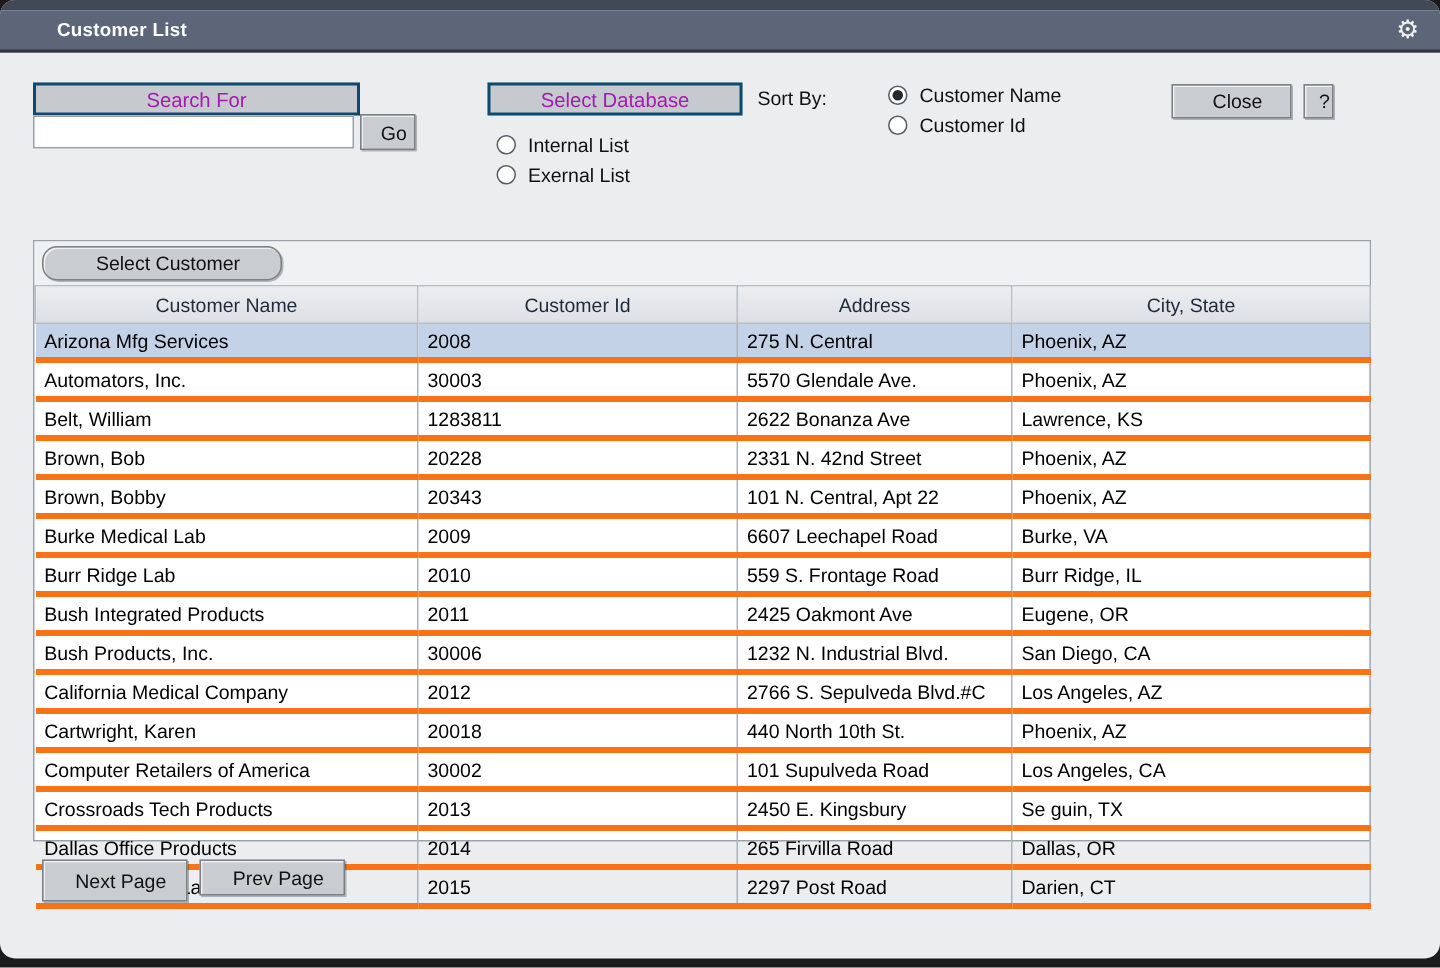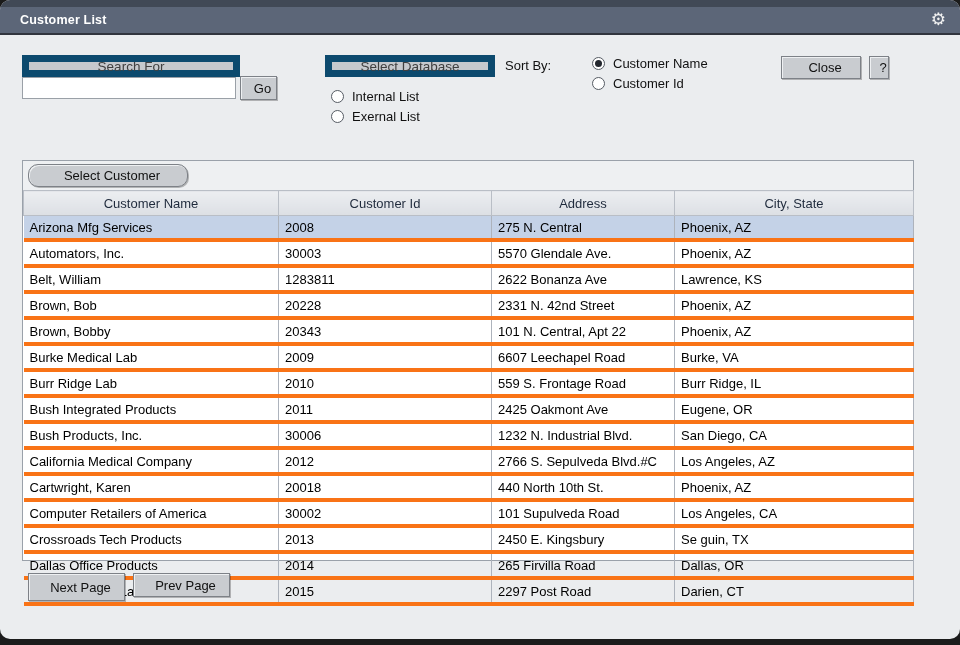--- a/index.html
+++ b/index.html
@@ -15,29 +15,29 @@
   }
   .titlebar-topstrip{
     position:absolute;left:0;top:0;width:100%;height:7px;background:#414956;
   }
   .titlebar{
     position:absolute;left:0;top:7px;width:100%;height:26px;
     background:#5c6678;border-bottom:2px solid #31353e;
     display:flex;align-items:center;
   }
   .titlebar .title{
-    color:#ffffff;font-size:12.5px;font-weight:bold;padding-left:20px;letter-spacing:.2px;
+    color:#ffffff;font-size:12.5px;font-weight:bold;padding-left:38px;letter-spacing:.2px;
   }
   .gear{
     position:absolute;right:14px;top:2px;color:#f2f2f2;font-size:17px;line-height:22px;cursor:default;
   }
   .hdrbar{
-    position:absolute;height:22px;background:#c6c9cd;border:7px solid #0c4a6e;
+    position:absolute;height:22px;background:#c6c9cd;border:2px solid #0c4a6e;
     display:flex;align-items:center;justify-content:center;
-    font-size:13.5px;color:#404040;box-sizing:border-box;
+    font-size:13.5px;color:#a21caf;box-sizing:border-box;
   }
   .btn{
     background:#c9ccd0;border:1px solid #7d8187;box-sizing:border-box;
     box-shadow:inset 1px 1px 0 #eef0f2, 1px 1px 0 rgba(0,0,0,.25);
     display:flex;align-items:center;justify-content:center;
     font-size:13px;color:#111;cursor:pointer;position:absolute;padding-left:8px;
   }
   .search-input{
     position:absolute;left:22px;top:77px;width:214px;height:22px;
     border:1px solid #9aa0a7;background:#fff;font-size:13px;padding:0 4px;

